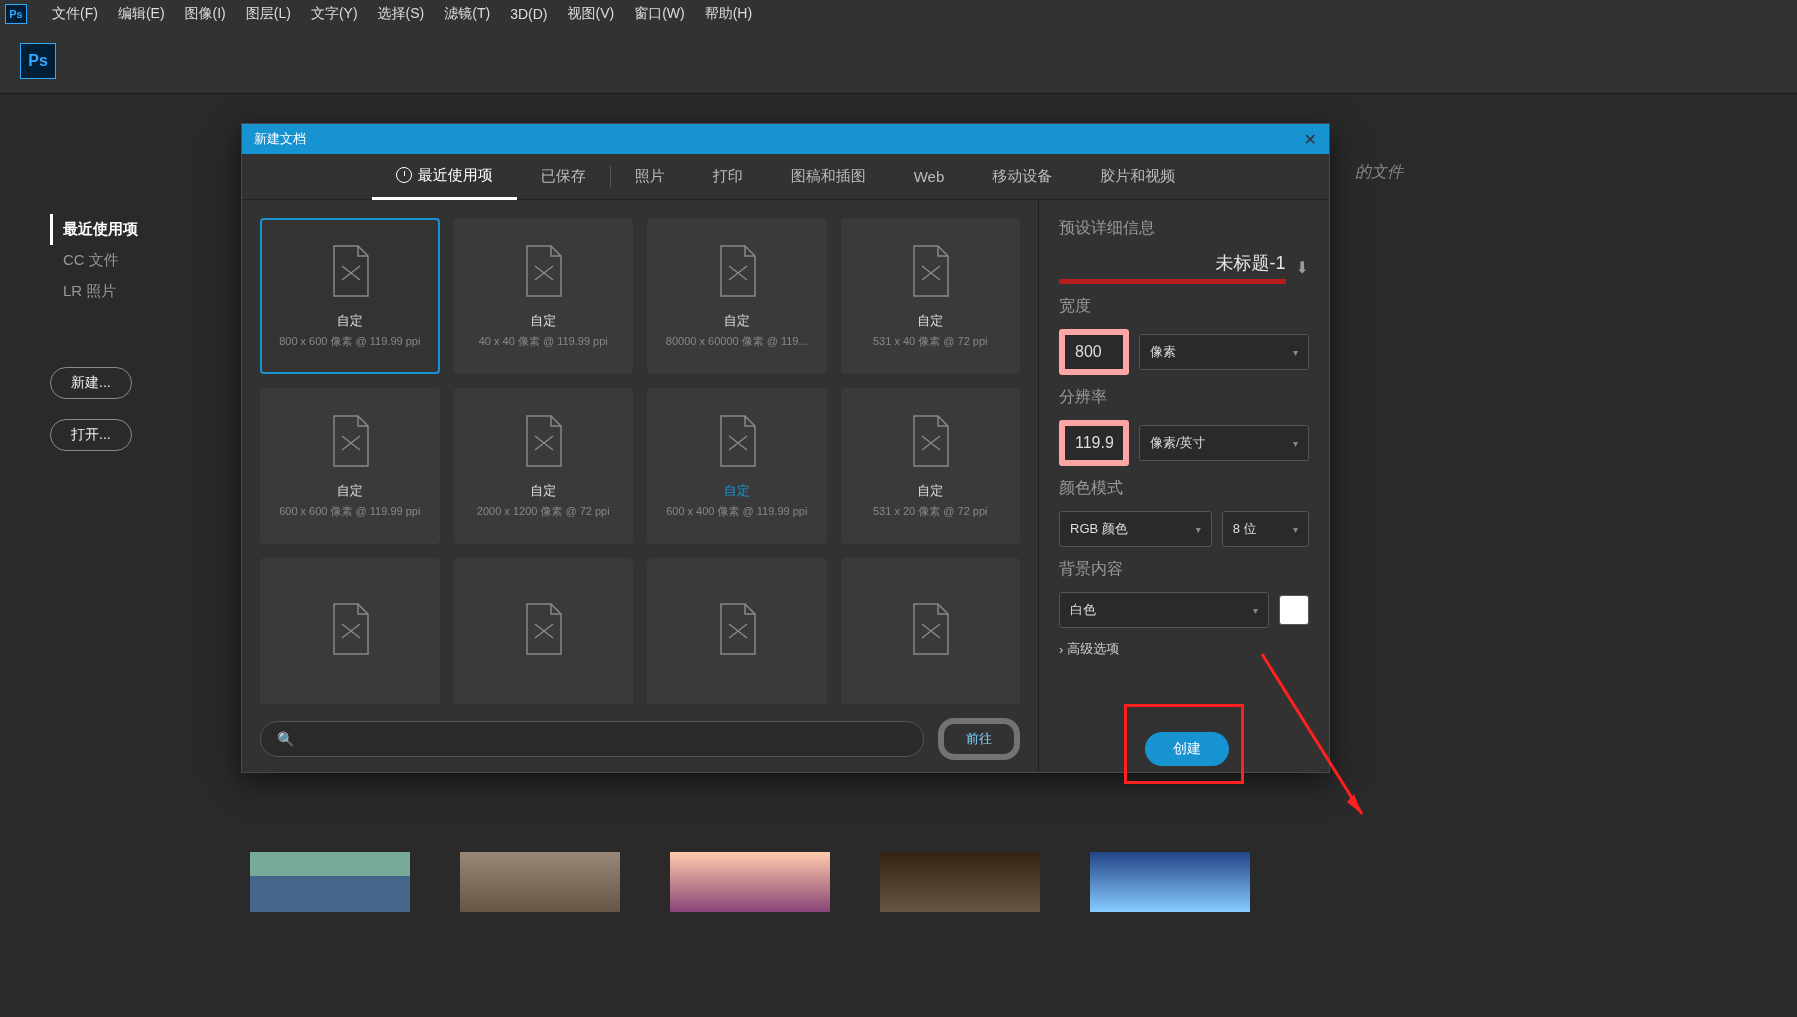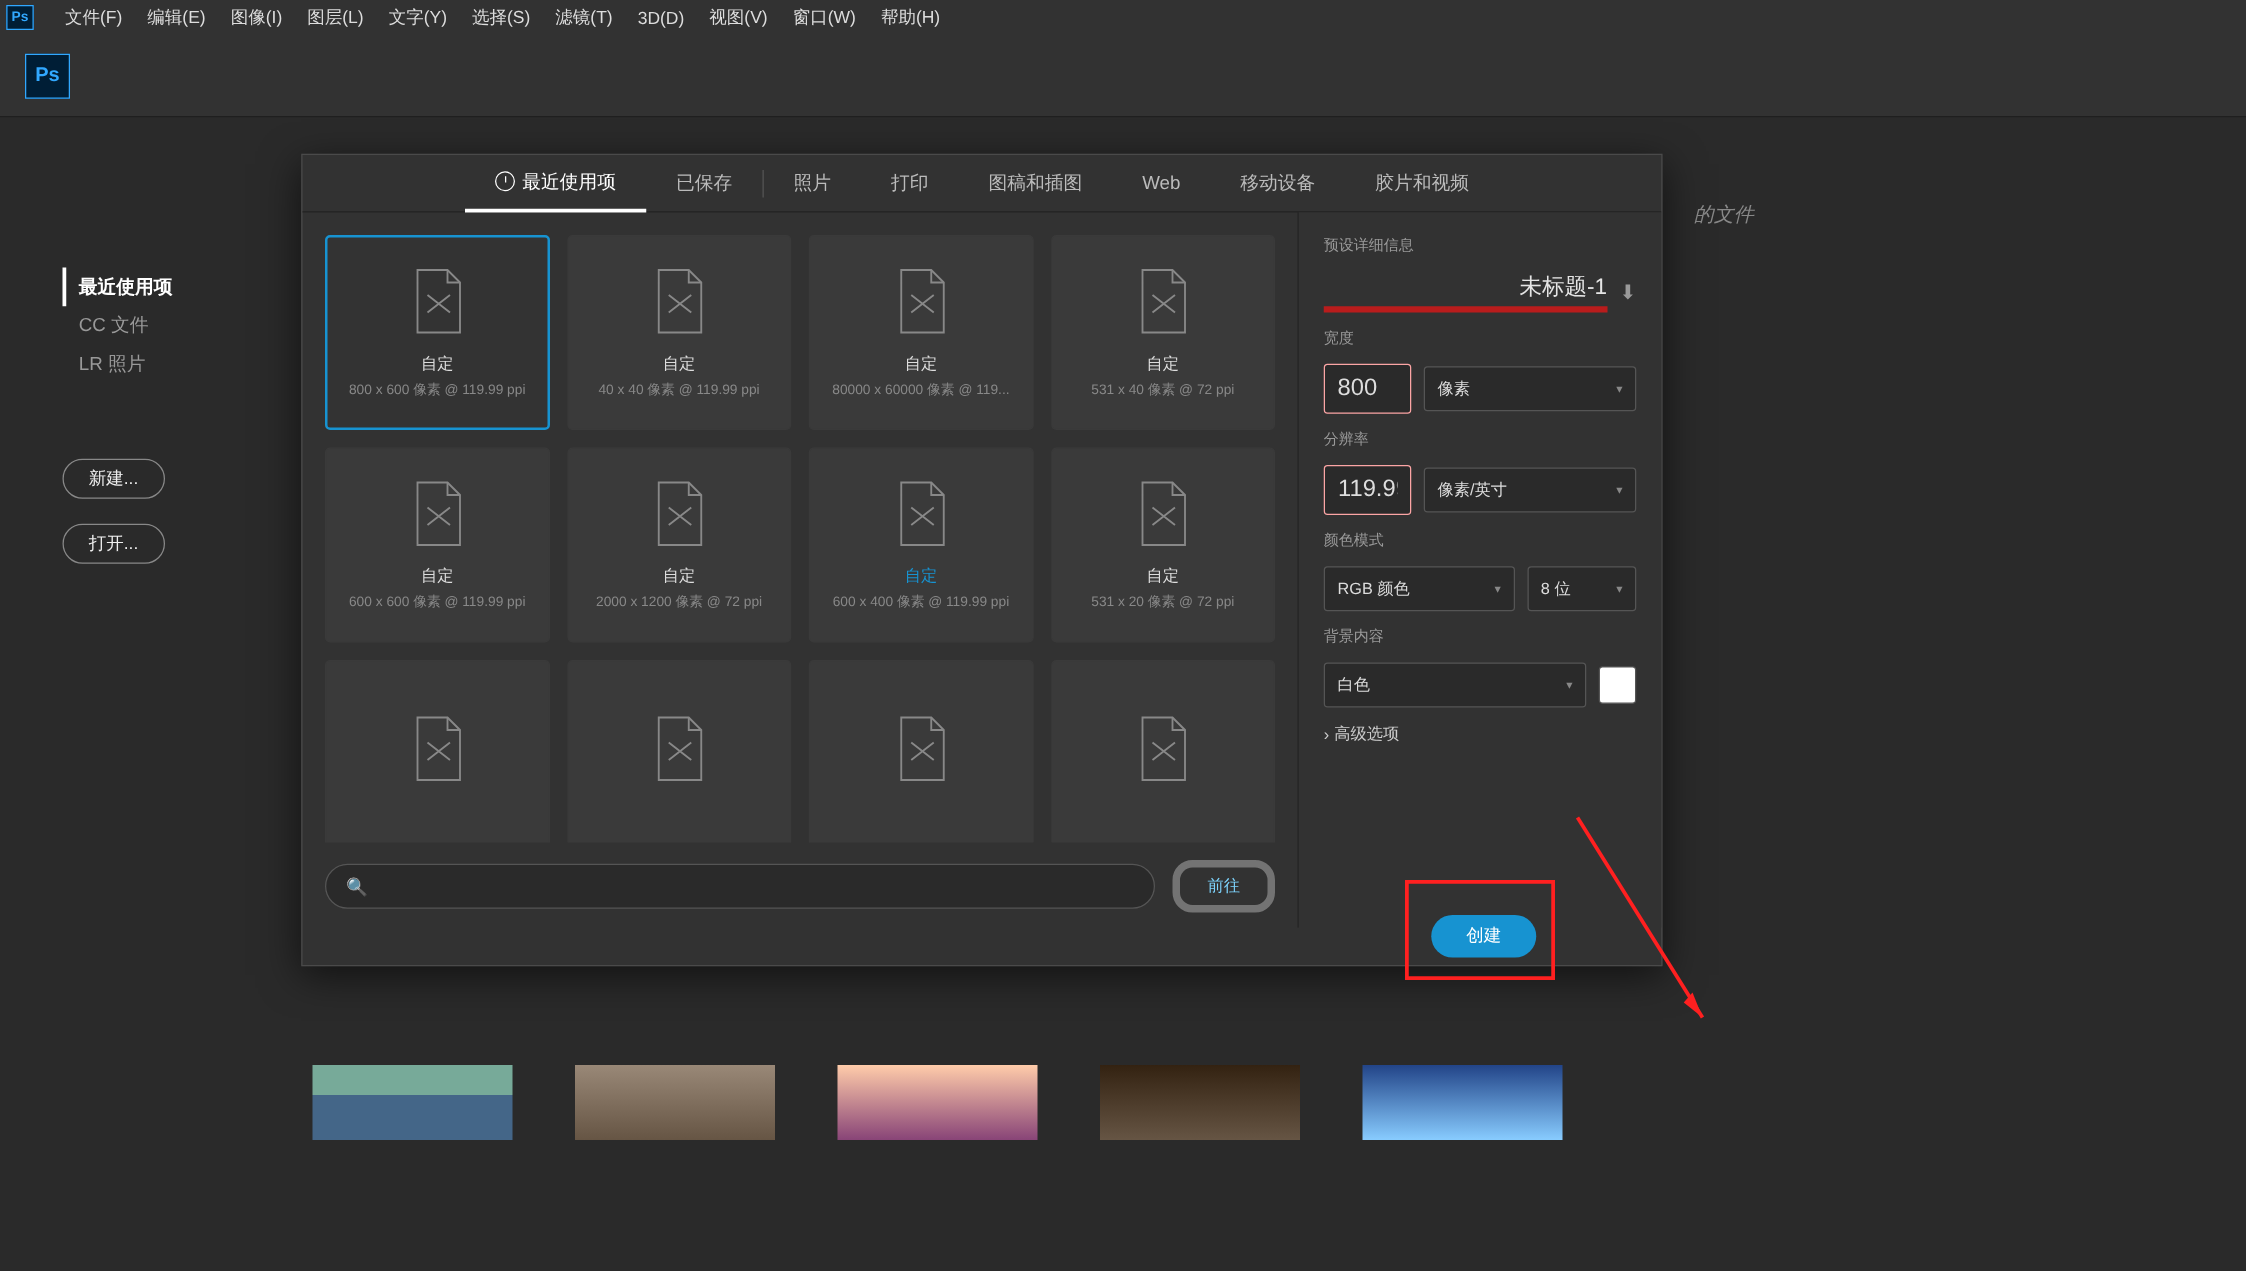--- a/index.html
+++ b/index.html
@@ -56,27 +56,27 @@
 .preset-sub { color: #888; font-size: 11px; text-align: center; white-space: nowrap; overflow: hidden; text-overflow: ellipsis; width: 100%; }
 
 .search-row { display: flex; align-items: center; margin-top: 14px; gap: 14px; }
 .search-box { flex: 1; background: #2a2a2a; border: 1px solid #555; border-radius: 18px; height: 36px; display: flex; align-items: center; padding: 0 16px; gap: 10px; }
 .search-box input { background: transparent; border: none; color: #999; font-size: 13px; font-style: italic; flex: 1; outline: none; }
 .search-icon { color: #999; font-size: 14px; }
 .go-btn { border: 6px solid #737373; border-radius: 16px; padding: 6px 22px; color: #7dd3fc; font-size: 13px; cursor: pointer; }
 
 
 .dialog-right { width: 290px; padding: 18px 20px; display: flex; flex-direction: column; gap: 12px; background: #323232; }
-.panel-label { color: #999; font-size: 12px; }
+.panel-label { color: #999; font-size: 16px; }
 .doc-name-row { display: flex; align-items: center; justify-content: space-between; }
 .doc-name { color: #e5e5e5; font-size: 18px; border-bottom: 5px solid #b91c1c; padding-bottom: 4px; flex: 1; text-align: right; }
 .save-preset-icon { color: #999; cursor: pointer; margin-left: 10px; }
 
 .field-row { display: flex; gap: 10px; align-items: center; }
-.num-input { background: #2a2a2a; border: 1px solid #fca5a5; color: #ddd; padding: 8px 10px; font-size: 19px; width: 70px; border-radius: 3px; }
+.num-input { background: #2a2a2a; border: 6px solid #fca5a5; color: #ddd; padding: 8px 10px; font-size: 16px; width: 70px; border-radius: 3px; }
 .dropdown { background: #2a2a2a; border: 1px solid #555; color: #ddd; padding: 8px 10px; font-size: 13px; border-radius: 3px; display: flex; align-items: center; justify-content: space-between; cursor: pointer; flex: 1; }
 .dropdown .chev { color: #888; font-size: 10px; }
 
 .hw-row { display: flex; gap: 30px; }
 .hw-col { display: flex; flex-direction: column; gap: 6px; }
 
 .orient-btn { width: 30px; height: 30px; border: 1px solid #555; background: #2a2a2a; display: flex; align-items: center; justify-content: center; cursor: pointer; border-radius: 3px; }
 .orient-btn.active { border-color: #1793d1; background: #1a3a4a; }
 .orient-portrait { width: 12px; height: 16px; background: #888; }
 .orient-landscape { width: 16px; height: 12px; background: #1793d1; }
@@ -143,20 +143,24 @@
 
   <div class="thumbs">
     <div class="thumb t1"></div>
     <div class="thumb t2"></div>
     <div class="thumb t3"></div>
     <div class="thumb t4"></div>
     <div class="thumb t5"></div>
   </div>
 
   <div class="dialog">
+    <div class="dialog-titlebar">
+      <span>新建文档</span>
+      <span class="dialog-close">✕</span>
+    </div>
 
     <div class="dialog-tabs">
       <div class="tab active">
         <span class="clock-icon"></span>
         <span>最近使用项</span>
       </div>
       <div class="tab">已保存</div>
       <div class="tab-sep"></div>
       <div class="tab">照片</div>
       <div class="tab">打印</div>

